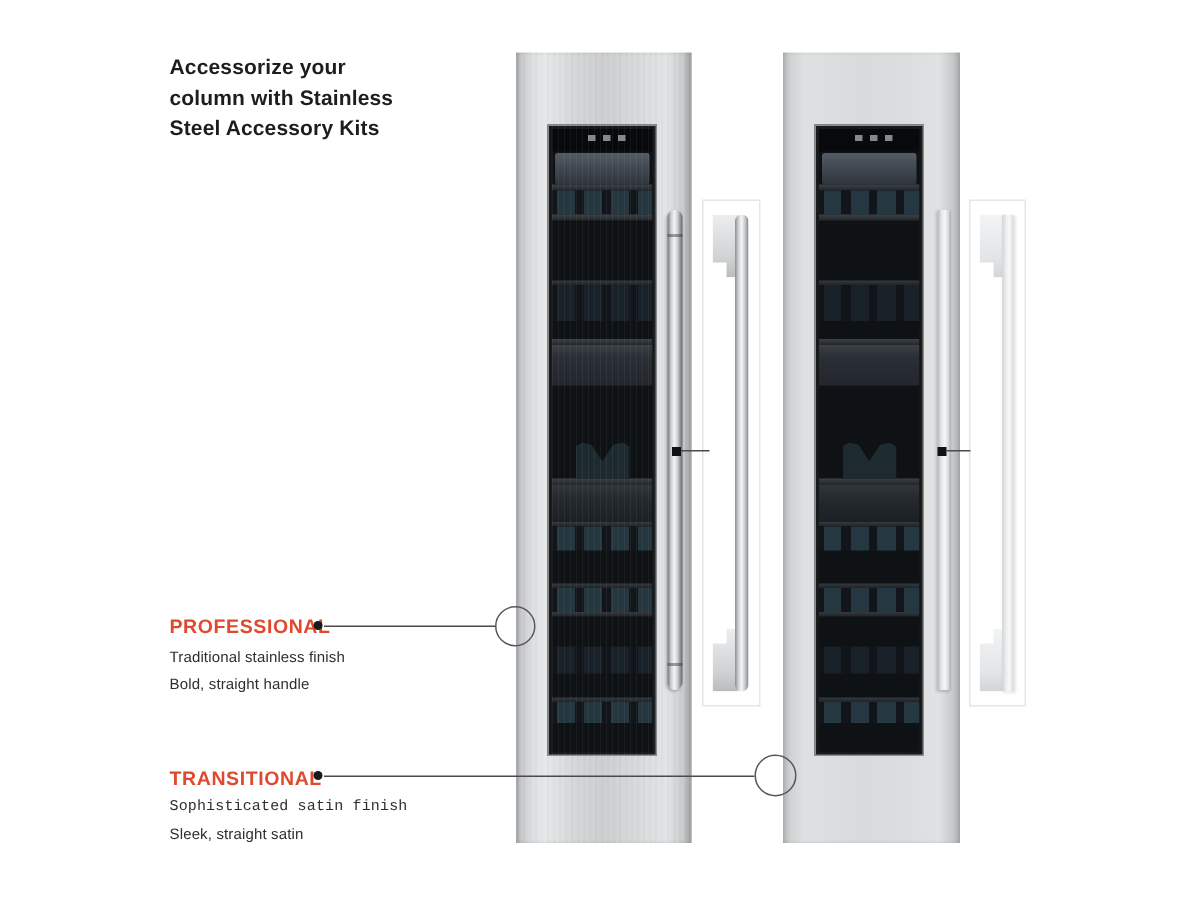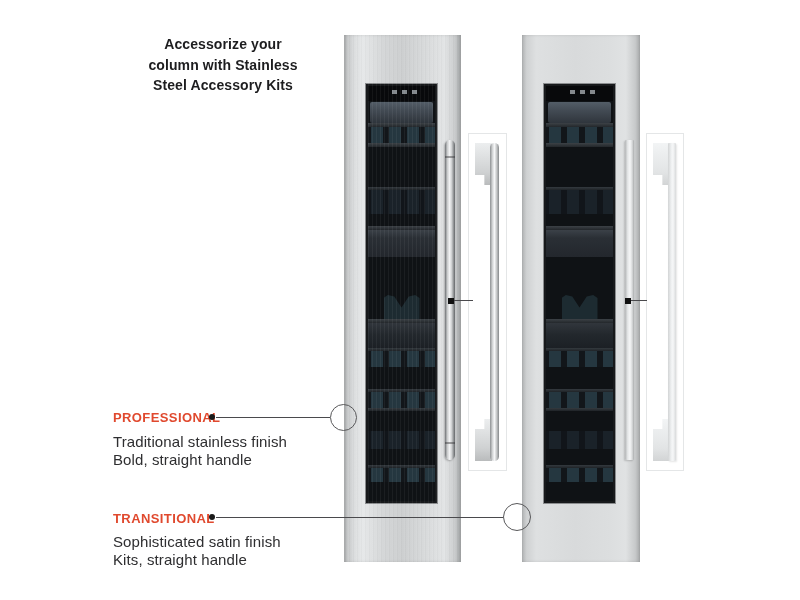--- a/index.html
+++ b/index.html
@@ -3,33 +3,33 @@
 <meta charset="utf-8">
 <style>
   * { margin:0; padding:0; box-sizing:border-box; }
   html,body { width:800px; height:600px; }
   body {
     position:relative;
     font-family:"Liberation Sans", sans-serif;
     background:var(--page-bg,#ffffff);
     overflow:hidden;
   }
-  .abs { position:absolute;text-align:center; }
+  .abs { position:absolute; }
 
   
   .heading {
     left:113px; top:34px; width:220px;
     font-size:14px; font-weight:700; line-height:20.5px;
     color:var(--text,#1d1d1f); white-space:pre-line; letter-spacing:.1px;
   }
   .callout-label {
     font-size:13px; font-weight:700; letter-spacing:.4px;
     color:var(--accent,#e0492e);
   }
-  .callout-desc { font-size:15px; color:#2e2e30; letter-spacing:.1px; }
+  .callout-desc { font-size:10px; color:#2e2e30; letter-spacing:.1px; }
 
   
   .c-line { height:1px; background:var(--line,#4a4a4d); z-index:6; }
   .c-dot  { width:6px; height:6px; border-radius:50%; background:#1a1a1a; z-index:6; }
   .c-sq   { width:6px; height:6px; background:#111; z-index:6; }
   .c-circle {
     border:1.2px solid #58585a; border-radius:50%;
     background:transparent; z-index:6;
   }
 
@@ -227,14 +227,14 @@
 <div class="abs c-dot" style="left:209px; top:414px;"></div>
 <div class="abs c-line" style="left:216px; top:417px; width:114px;"></div>
 <div class="abs c-circle" style="left:330px; top:404px; width:27px; height:27px;"></div>
 <div class="abs callout-desc" style="left:113px; top:433px;">Traditional stainless finish</div>
 <div class="abs callout-desc" style="left:113px; top:451px;">Bold, straight handle</div>
 
 <div class="abs callout-label" style="left:113px; top:511px;">TRANSITIONAL</div>
 <div class="abs c-dot" style="left:209px; top:514px;"></div>
 <div class="abs c-line" style="left:216px; top:517px; width:287px;"></div>
 <div class="abs c-circle" style="left:503px; top:503px; width:28px; height:28px;"></div>
-<div class="abs callout-desc" style="left:113px; top:533px;">Sophisticated satin finish</div>
-<div class="abs callout-desc" style="left:113px; top:551px;">Kits, straight handle</div>
+<div class="abs callout-desc" style="left:113px; top:533px;font-family:Liberation Mono, monospace;">Sophisticated satin finish</div>
+<div class="abs callout-desc" style="left:113px; top:551px;">Sleek, straight satin</div>
 
 </body></html>

